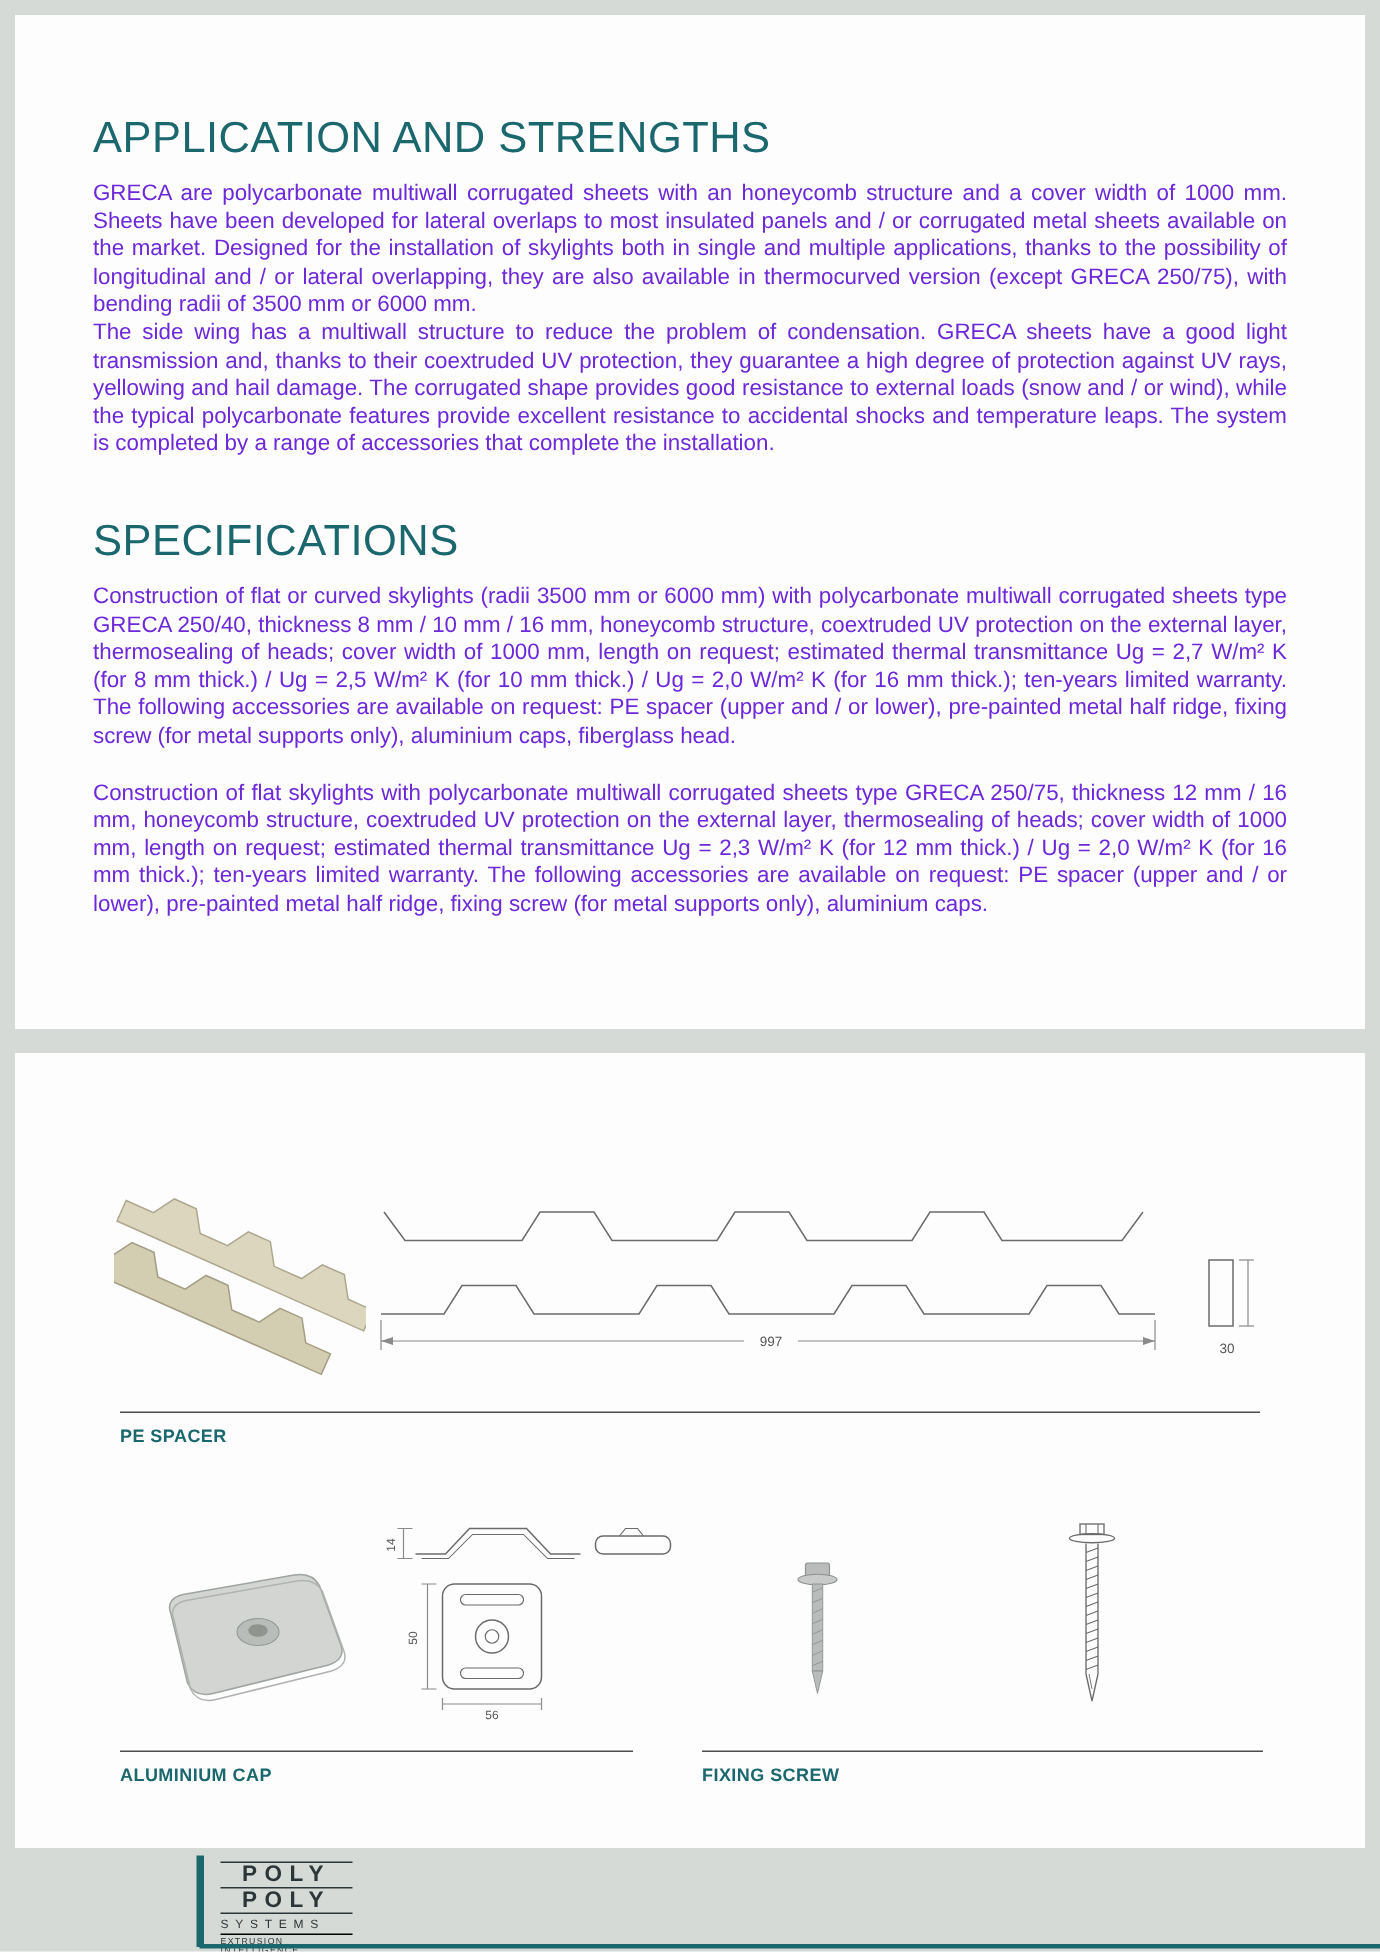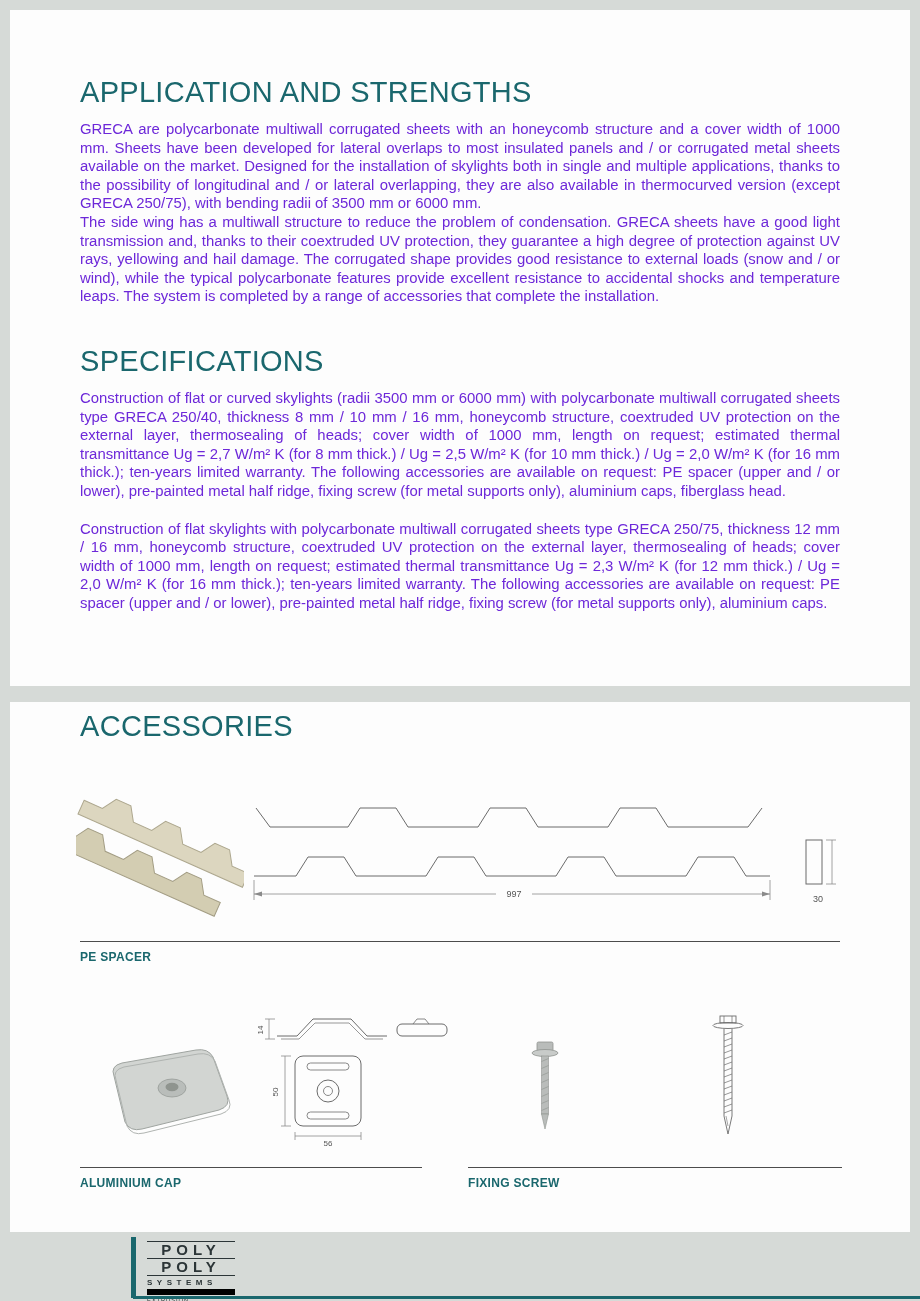--- a/index.html
+++ b/index.html
@@ -2,21 +2,21 @@
 <html><head>
 <meta charset="utf-8">
 <style>
   html,body{margin:0;padding:0}
   body{
     width:920px;height:1301px;position:relative;overflow:hidden;
     background:#d6dad7;
     font-family:"Liberation Sans",sans-serif;color:#2b2b2b;
   }
   .panel{position:absolute;left:10px;width:900px;background:#fdfdfd}
-  .panel-top{top:10px;height:676px;padding:66px 70px 0;box-sizing:border-box;overflow:hidden}
+  .panel-top{top:10px;height:676px;padding:66px 52px 0;box-sizing:border-box;overflow:hidden}
   .panel-acc{top:702px;height:530px}
 
   .section-title{
     color:#1a676d;font-size:29px;font-weight:400;letter-spacing:.3px;
     margin:0 0 12px;line-height:32px;
   }
   .spec-title{margin-top:39px}
   .body-text{font-size:14.9px;line-height:18.6px;text-align:justify;margin:0;color:#6d28d9}
   .para-gap{margin-top:19px}
 
@@ -42,42 +42,41 @@
 
   .footer-bar{position:absolute;left:131px;top:1237px;width:5px;height:61px;background:#1a676d}
   .footer-line{position:absolute;left:133px;top:1296px;width:787px;height:3px;background:#1a676d}
   .logo{position:absolute;left:147px;top:1241px;width:88px;color:#2c3537}
   .logo-word{
     font-weight:700;font-size:15px;line-height:16px;letter-spacing:5px;
     border-top:1px solid #2c3537;
     text-align:center;
   }
   .logo-systems{
-    font-weight:700;font-size:8px;letter-spacing:4.5px;padding:2px 0;
-    border-top:1px solid #2c3537;border-bottom:6px solid #000000;
+    font-weight:400;font-size:8px;letter-spacing:4.5px;padding:2px 0;
+    border-top:1px solid #2c3537;border-bottom:1px solid #000000;
   }
   .logo-tagline{font-size:5.8px;letter-spacing:.9px;margin-top:2px}
 </style>
 </head>
 <body>
 
 <div>
 
   <section class="panel panel-top">
     <h1 class="section-title">APPLICATION AND STRENGTHS</h1>
     <p class="body-text">GRECA are polycarbonate multiwall corrugated sheets with an honeycomb structure and a cover width of 1000 mm. Sheets have been developed for lateral overlaps to most insulated panels and / or corrugated metal sheets available on the market. Designed for the installation of skylights both in single and multiple applications, thanks to the possibility of longitudinal and / or lateral overlapping, they are also available in thermocurved version (except GRECA 250/75), with bending radii of 3500 mm or 6000 mm.</p>
     <p class="body-text">The side wing has a multiwall structure to reduce the problem of condensation. GRECA sheets have a good light transmission and, thanks to their coextruded UV protection, they guarantee a high degree of protection against UV rays, yellowing and hail damage. The corrugated shape provides good resistance to external loads (snow and / or wind), while the typical polycarbonate features provide excellent resistance to accidental shocks and temperature leaps. The system is completed by a range of accessories that complete the installation.</p>
 
     <h1 class="section-title spec-title">SPECIFICATIONS</h1>
     <p class="body-text">Construction of flat or curved skylights (radii 3500 mm or 6000 mm) with polycarbonate multiwall corrugated sheets type GRECA 250/40, thickness 8 mm / 10 mm / 16 mm, honeycomb structure, coextruded UV protection on the external layer, thermosealing of heads; cover width of 1000 mm, length on request; estimated thermal transmittance Ug = 2,7 W/m² K (for 8 mm thick.) / Ug = 2,5 W/m² K (for 10 mm thick.) / Ug = 2,0 W/m² K (for 16 mm thick.); ten-years limited warranty. The following accessories are available on request: PE spacer (upper and / or lower), pre-painted metal half ridge, fixing screw (for metal supports only), aluminium caps, fiberglass head.</p>
     <p class="body-text para-gap">Construction of flat skylights with polycarbonate multiwall corrugated sheets type GRECA 250/75, thickness 12 mm / 16 mm, honeycomb structure, coextruded UV protection on the external layer, thermosealing of heads; cover width of 1000 mm, length on request; estimated thermal transmittance Ug = 2,3 W/m² K (for 12 mm thick.) / Ug = 2,0 W/m² K (for 16 mm thick.); ten-years limited warranty. The following accessories are available on request: PE spacer (upper and / or lower), pre-painted metal half ridge, fixing screw (for metal supports only), aluminium caps.</p>
   </section>
 
   <section class="panel panel-acc">
-    <h1 class="section-title acc-heading">ACCESSORIES</h1>
 
     <svg class="fig" id="fig-spacer-photo" viewBox="0 0 168 168">
       <g transform="rotate(24 84 84)">
         <g transform="translate(-8,50)">
           <path d="M0,14 h20 l9,-14 h16 l9,14 h20 l9,-14 h16 l9,14 h20 l9,-14 h16 l9,14 h18 v15 h-180 z" fill="#dcd6bf" stroke="#ada78e" stroke-width="1"></path>
         </g>
         <g transform="translate(-22,88)">
           <path d="M0,14 h20 l9,-14 h16 l9,14 h20 l9,-14 h16 l9,14 h20 l9,-14 h16 l9,14 h18 v15 h-180 z" fill="#d3cdb2" stroke="#a39d84" stroke-width="1"></path>
         </g>
       </g>

